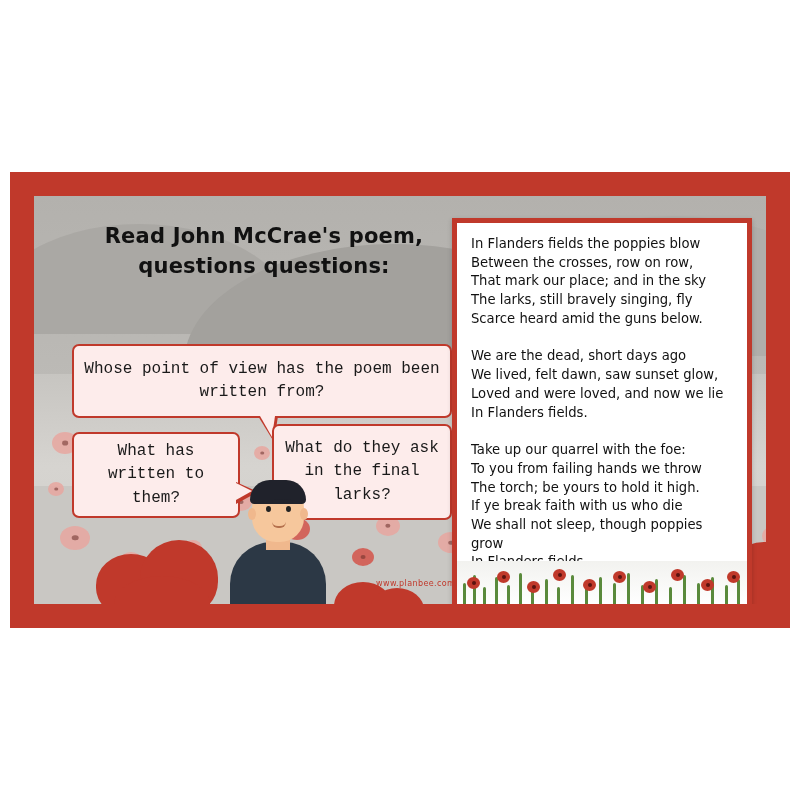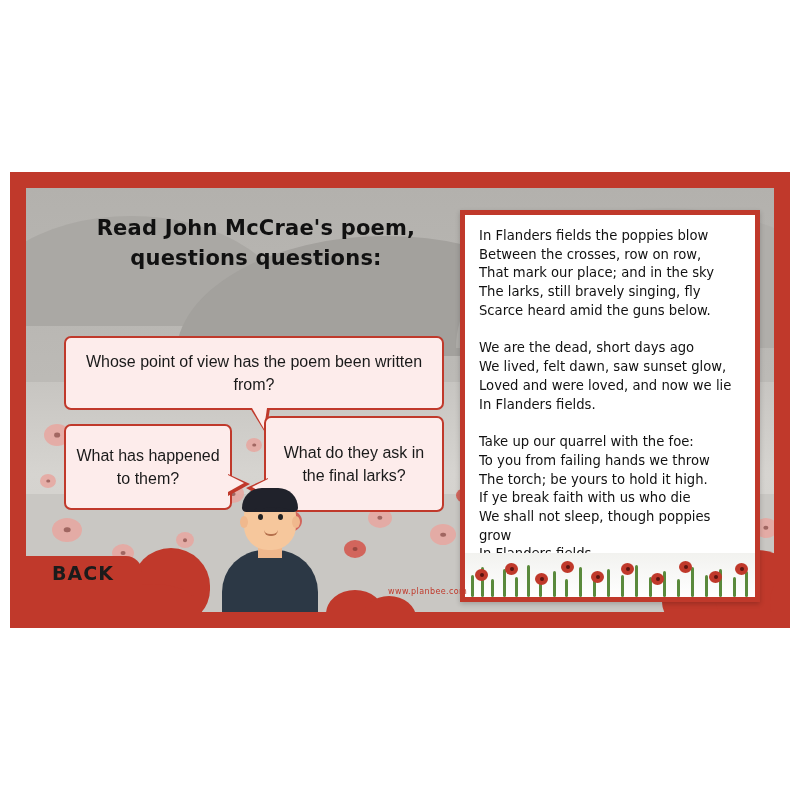--- a/index.html
+++ b/index.html
@@ -21,21 +21,21 @@
 
   
   .slide {
     position: absolute;
     left: 10px;
     top: 172px;
     width: 780px;
     height: 456px;
     background: #c0392b;
     box-sizing: border-box;
-    padding: 16px;
+    padding: 24px;
     overflow: hidden;
   }
 
   .slide-inner {
     position: relative;
     width: 100%;
     height: 100%;
     overflow: hidden;
     background: #b9b7b3;
   }
@@ -114,21 +114,21 @@
     letter-spacing: .2px;
   }
 
   
   .bubble {
     position: absolute;
     background: #fdeceb;
     border: 2px solid #c0392b;
     border-radius: 7px;
     color: #1a1a1a;
-    font-family: Liberation Sans, sans-serif;
+    font-family: Liberation Mono, monospace;
     font-size: 16px;
     line-height: 1.45;
     text-align: center;
     display: flex;
     align-items: center;
     justify-content: center;
     box-sizing: border-box;
     padding: 8px 10px;
   }
   .bubble .tail {
@@ -373,21 +373,21 @@
     left: -2px;
     border-radius: 0 16px 0 0;
   }
   .nav-btn.next {
     right: -2px;
     border-radius: 16px 0 0 0;
   }
 
   .watermark {
     position: absolute;
-    left: 362px;
+    left: 342px;
     bottom: 16px;
     color: #c0392b;
     font-size: 8px;
     font-family: "DejaVu Sans", sans-serif;
     letter-spacing: .4px;
   }
 </style>
 </head>
 <body>
 
@@ -444,21 +444,21 @@
         <div>questions questions:</div>
       </div>
 
       <div class="bubble" id="bubble-pov">
         <span>Whose point of view has the poem been written from?</span>
         <span class="tail"></span>
         <span class="tail-in"></span>
       </div>
 
       <div class="bubble" id="bubble-what">
-        <span>What has happened to them?</span>
+        <span>What has written to them?</span>
         <span class="tail"></span>
         <span class="tail-in"></span>
       </div>
 
       <div class="bubble" id="bubble-final">
         <span>What do they ask in the final larks?</span>
         <span class="tail"></span>
         <span class="tail-in"></span>
       </div>
 
@@ -525,18 +525,17 @@
           <div class="grass-poppy" style="left:156px;bottom:22px;"></div>
           <div class="grass-poppy" style="left:186px;bottom:12px;"></div>
           <div class="grass-poppy" style="left:214px;bottom:24px;"></div>
           <div class="grass-poppy" style="left:244px;bottom:14px;"></div>
           <div class="grass-poppy" style="left:270px;bottom:22px;"></div>
         </div>
       </div>
 
       <div class="watermark">www.planbee.com</div>
 
-      <div class="nav-btn back">BACK</div>
 
     </div>
   </div>
 
 </div>
 
 </body></html>

